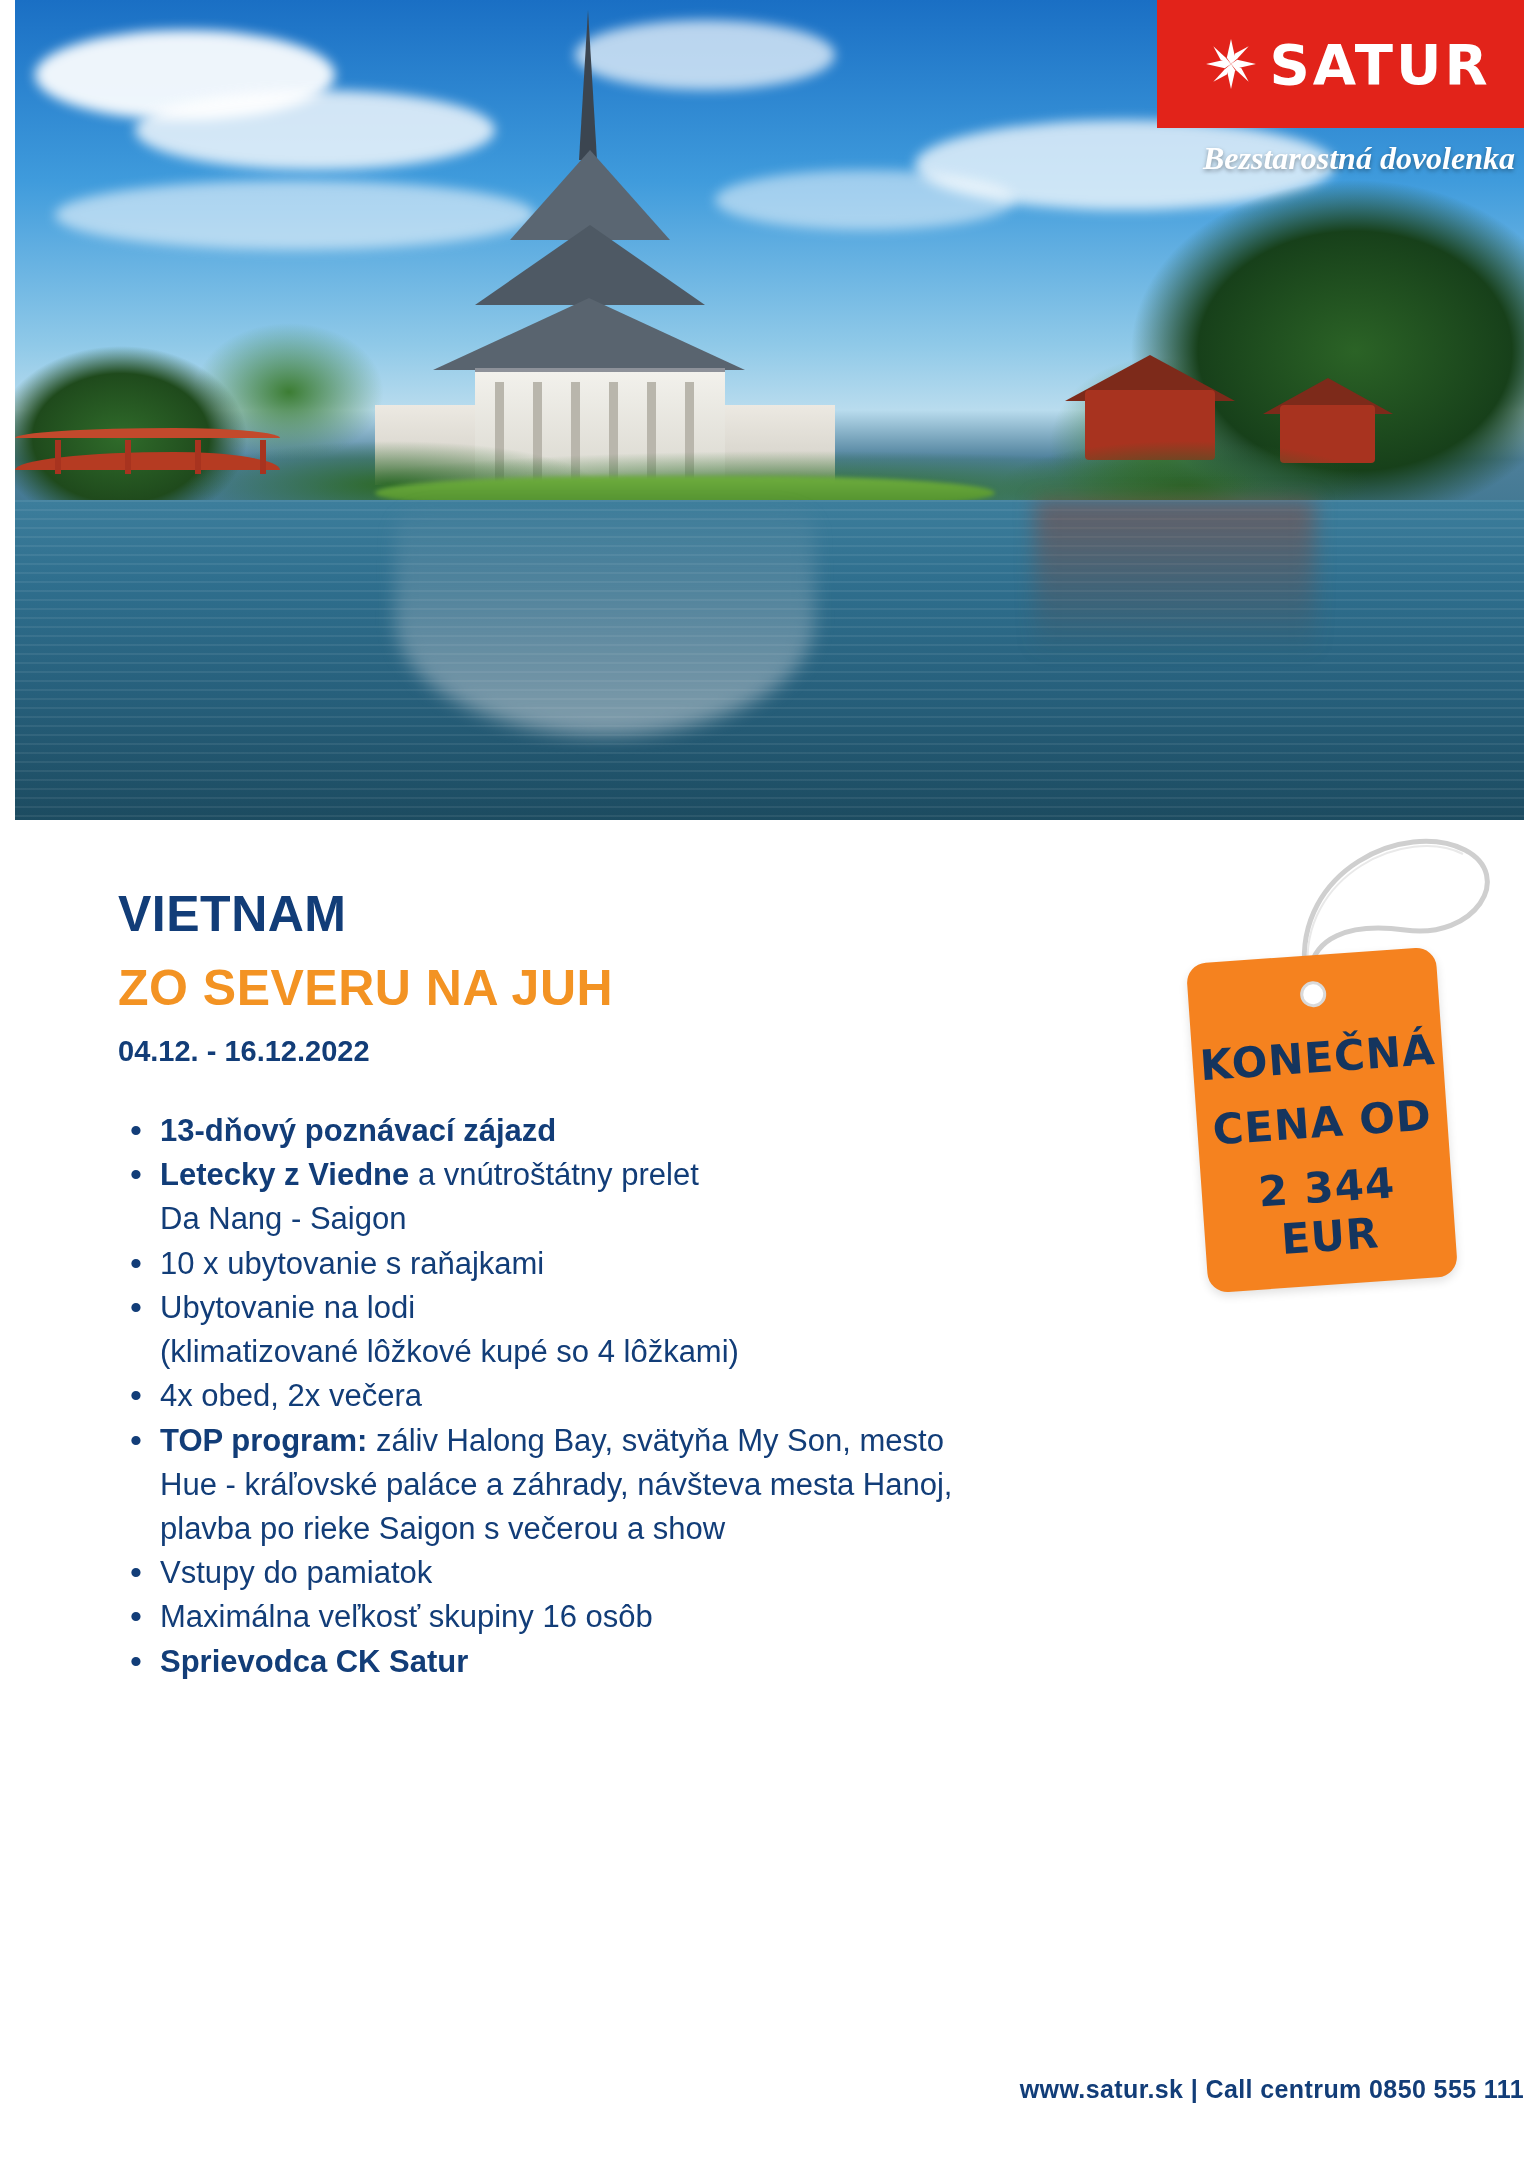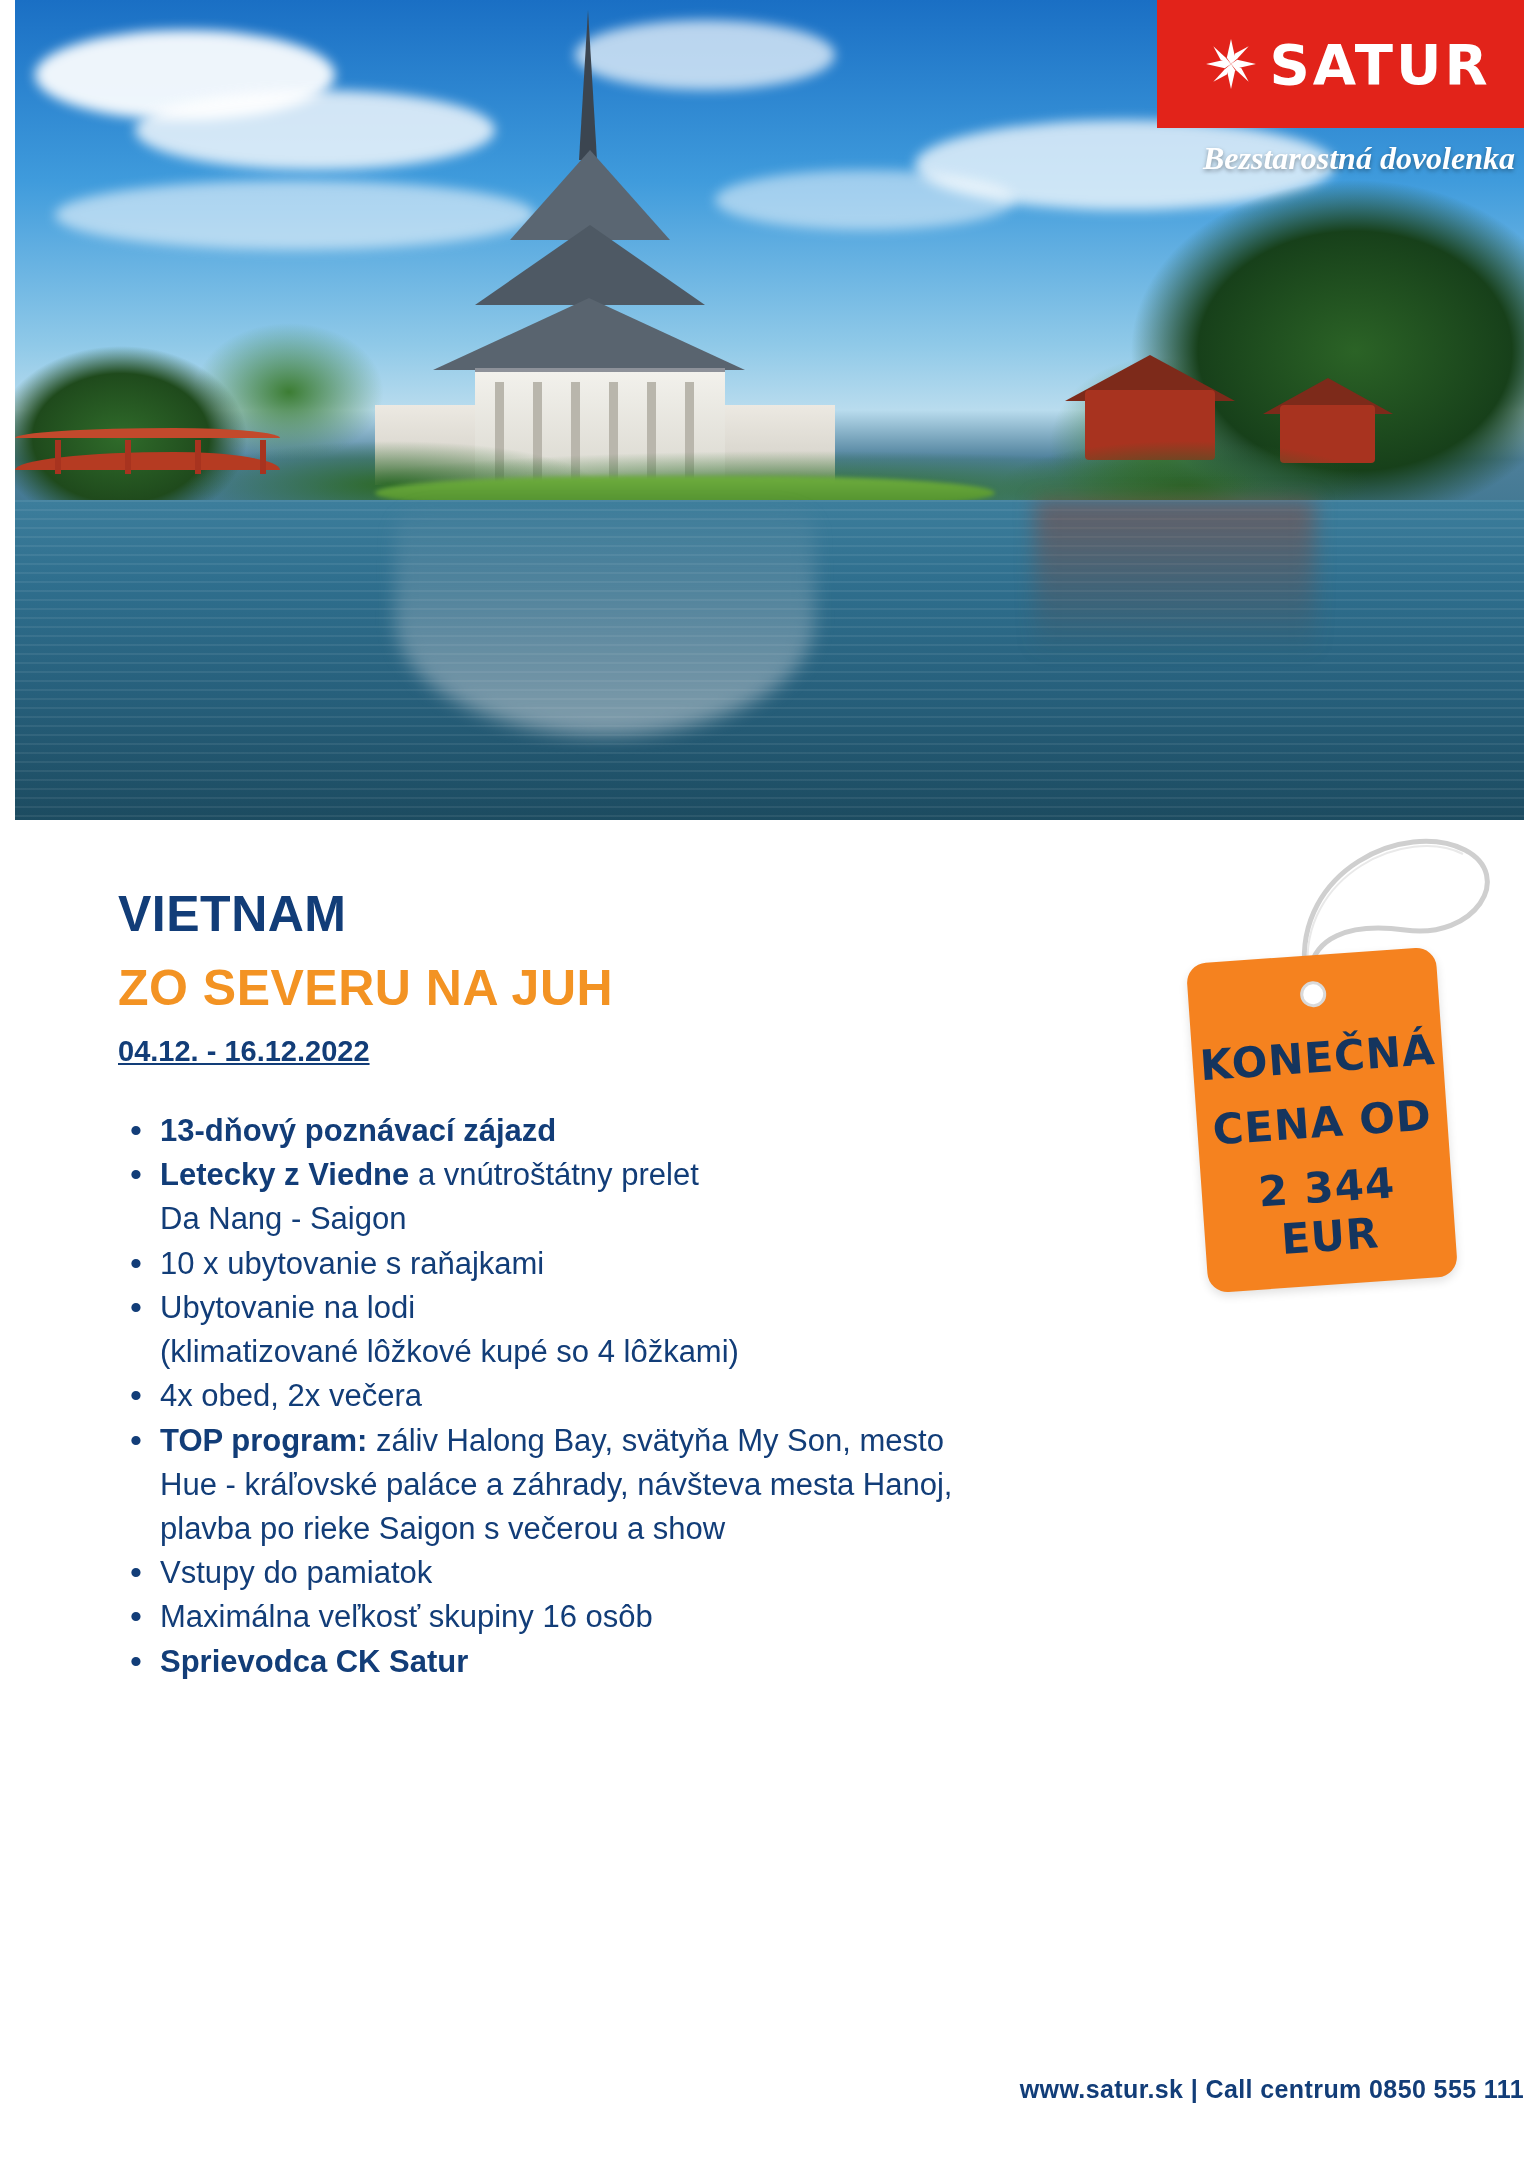--- a/index.html
+++ b/index.html
@@ -255,21 +255,20 @@
     font-weight: bold;
     color: #f39323;
     letter-spacing: .5px;
   }
   .dates {
     position: absolute;
     left: 118px; top: 215px;
     font-size: 29px;
     font-weight: bold;
     color: #123d78;
-    text-decoration: underline;
   }
   .bullets {
     position: absolute;
     left: 118px; top: 290px;
     width: 1130px;
     margin: 0;
     padding: 0;
     list-style: none;
     color: #123d78;
     font-size: 31px;

